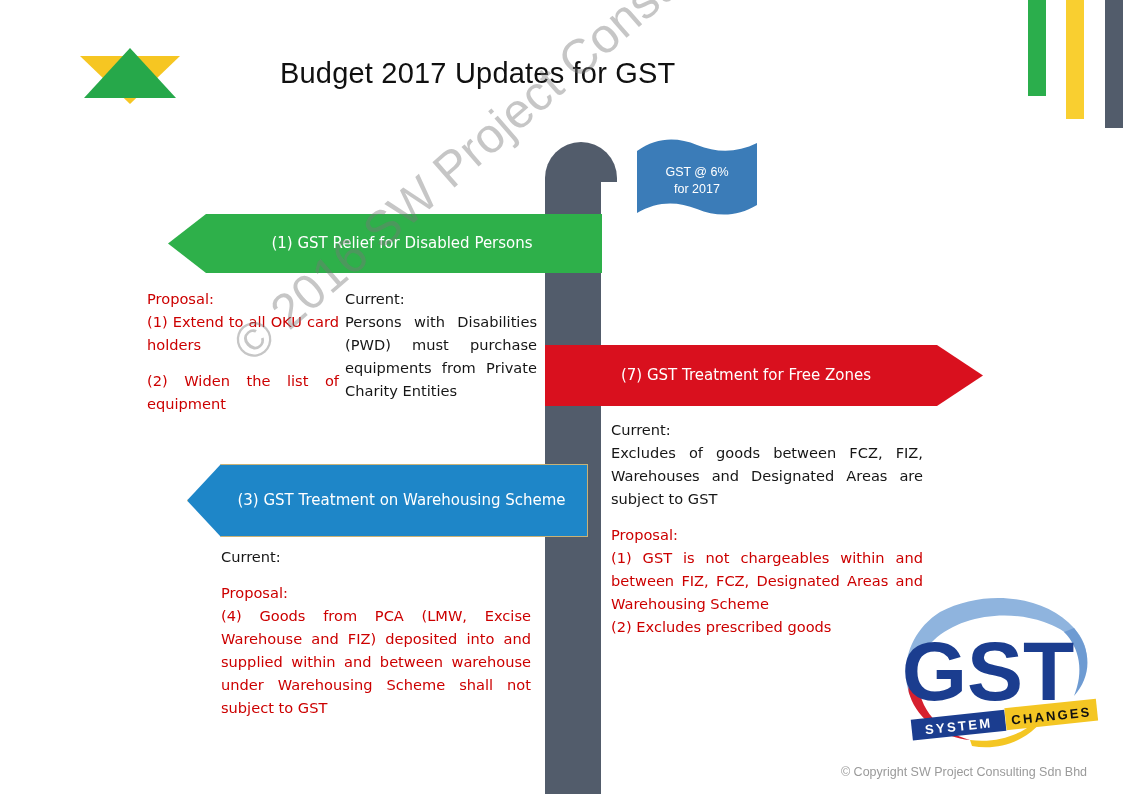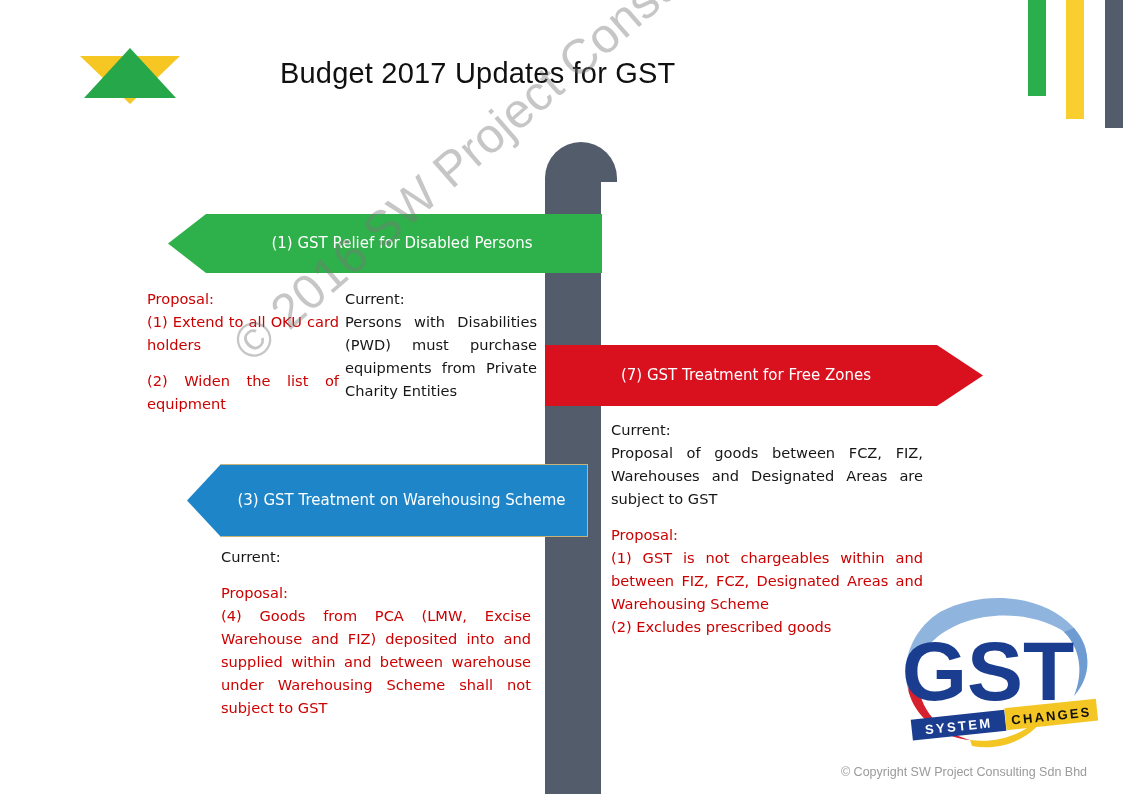--- a/index.html
+++ b/index.html
@@ -177,20 +177,29 @@
   <svg id="logo-mark" viewBox="0 0 104 64">
     <polygon points="2,14 102,14 52,62" fill="#F6C622"></polygon>
     <polygon points="52,6 98,56 6,56" fill="#26A84A"></polygon>
   </svg>
 
   <div id="page-title">Budget 2017 Updates for GST</div>
 
   <div id="signpost-cap"></div>
   <div id="signpost-post"></div>
 
+  <div class="flag" id="flag-blue">
+    <svg class="flag-svg" viewBox="0 0 124 84" width="124" height="84">
+      <path d="M2,12 C22,-2 42,-2 62,6 C82,14 102,14 122,4 L122,66 C102,78 82,78 62,70 C42,62 22,62 2,74 Z" fill="#3B7CB8"></path>
+    </svg>
+    <div class="flag-text">
+      <div>GST @ 6%</div>
+      <div>for 2017</div>
+    </div>
+  </div>
 
 
   <div class="banner" id="banner-1">
     <span>(1) GST Relief for Disabled Persons</span>
   </div>
 
   <div class="banner" id="banner-2">
     <span>(7) GST Treatment for Free Zones</span>
   </div>
 
@@ -205,21 +214,21 @@
     <span class="ln">(2) Widen the list of equipment</span>
   </div>
 
   <div class="body-text black" id="text-1-current">
     <span class="ln">Current:</span>
     <span class="ln">Persons with Disabilities (PWD) must purchase equipments from Private Charity Entities</span>
   </div>
 
   <div class="body-text" id="text-2">
     <span class="ln black">Current:</span>
-    <span class="ln black">Proposal of goods between FCZ, FIZ, Warehouses and Designated Areas are subject to GST</span>
+    <span class="ln black">Excludes of goods between FCZ, FIZ, Warehouses and Designated Areas are subject to GST</span>
     <span class="gap"></span>
     <span class="ln red">Proposal:</span>
     <span class="ln red">(1) GST is not chargeables within and between FIZ, FCZ, Designated Areas and Warehousing Scheme</span>
     <span class="ln red">(2) Excludes prescribed goods</span>
   </div>
 
   <div class="body-text" id="text-3">
     <span class="ln black">Current:</span>
     <span class="gap"></span>
     <span class="ln red">Proposal:</span>

